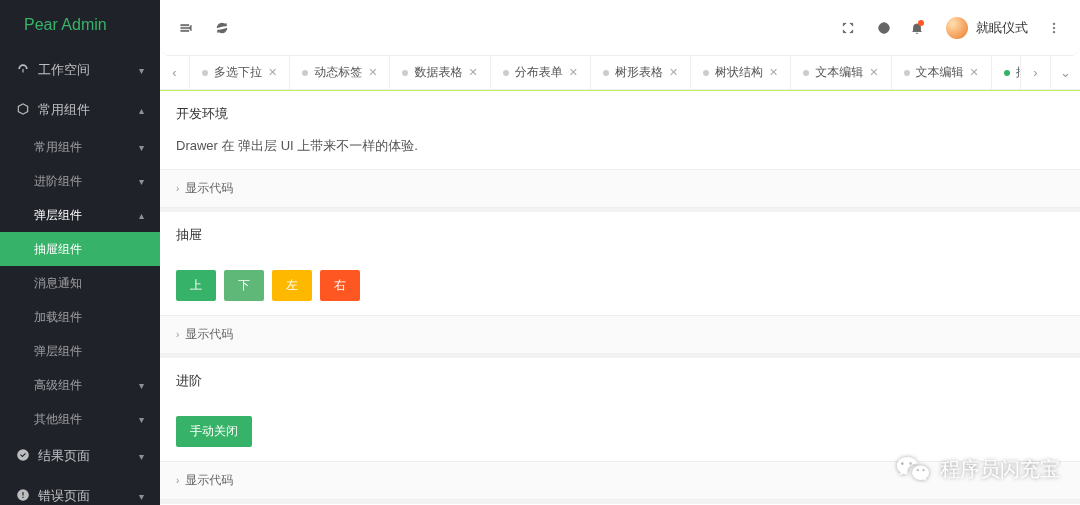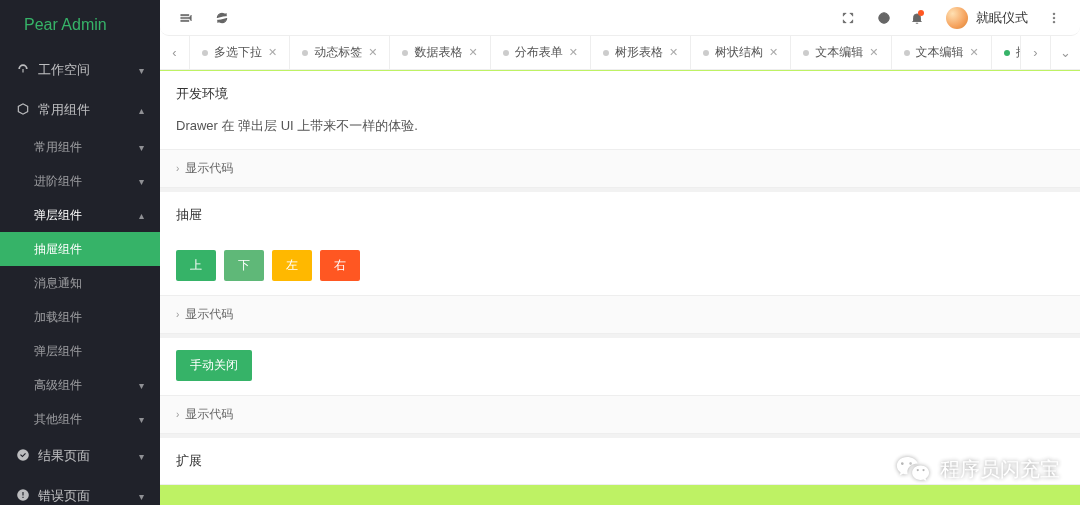--- a/index.html
+++ b/index.html
@@ -15,21 +15,21 @@
   .menu-item svg { width: 14px; height: 14px; fill: rgba(255,255,255,0.7); }
   .submenu-item { height: 34px; padding-left: 34px; color: rgba(255,255,255,0.55); font-size: 12px; }
   .submenu-item.sub2 { padding-left: 34px; }
   .submenu-item.active { background: #36b368; color: #fff; }
   .chev { font-size: 10px; color: rgba(255,255,255,0.5); }
 
   
   .main { flex: 1; display: flex; flex-direction: column; min-width: 0; background: #fff; }
 
   
-  .topbar { height: 36px; display: flex; align-items: center; justify-content: space-between; padding: 0 8px; border-bottom: 1px solid #eee; background:#fff;border-radius:9px; }
+  .topbar { height: 56px; display: flex; align-items: center; justify-content: space-between; padding: 0 8px; border-bottom: 1px solid #eee; background:#fff;border-radius:9px; }
   .topbar .left, .topbar .right { display: flex; align-items: center; gap: 0; }
   .tb-btn { width: 36px; height: 44px; display:flex; align-items:center; justify-content:center; cursor:pointer; }
   .tb-btn svg { width:14px; height:14px; fill:#666; stroke:#666; }
   .user { display:flex; align-items:center; gap:8px; padding: 0 8px; font-size:13px; color:#333; }
   .avatar { width:22px; height:22px; border-radius:50%; background: radial-gradient(circle at 30% 30%, #ffe0b2, #f5a25d 60%, #d98030); }
   .bell-dot { width:6px; height:6px; border-radius:50%; background:#ff5722; position:relative; top:-5px; left:-6px; }
 
   
   .tabs { height: 34px; display:flex; align-items:center; background:#fff; border-bottom:1px solid #eee; position:relative; }
   .tabs-nav { width:30px; height:34px; display:flex; align-items:center; justify-content:center; color:#999; cursor:pointer; border-right:1px solid #eee; }
@@ -264,20 +264,21 @@
           <button class="btn btn-red">右</button>
         </div>
         <div class="code-toggle">
           <span class="arr">›</span>
           <span>显示代码</span>
         </div>
       </div>
       <div class="spacer"></div>
 
       <div class="card">
+        <div class="card-header">进阶</div>
         <div class="btn-row">
           <button class="btn btn-green">手动关闭</button>
         </div>
         <div class="code-toggle">
           <span class="arr">›</span>
           <span>显示代码</span>
         </div>
       </div>
       <div class="spacer"></div>
 

